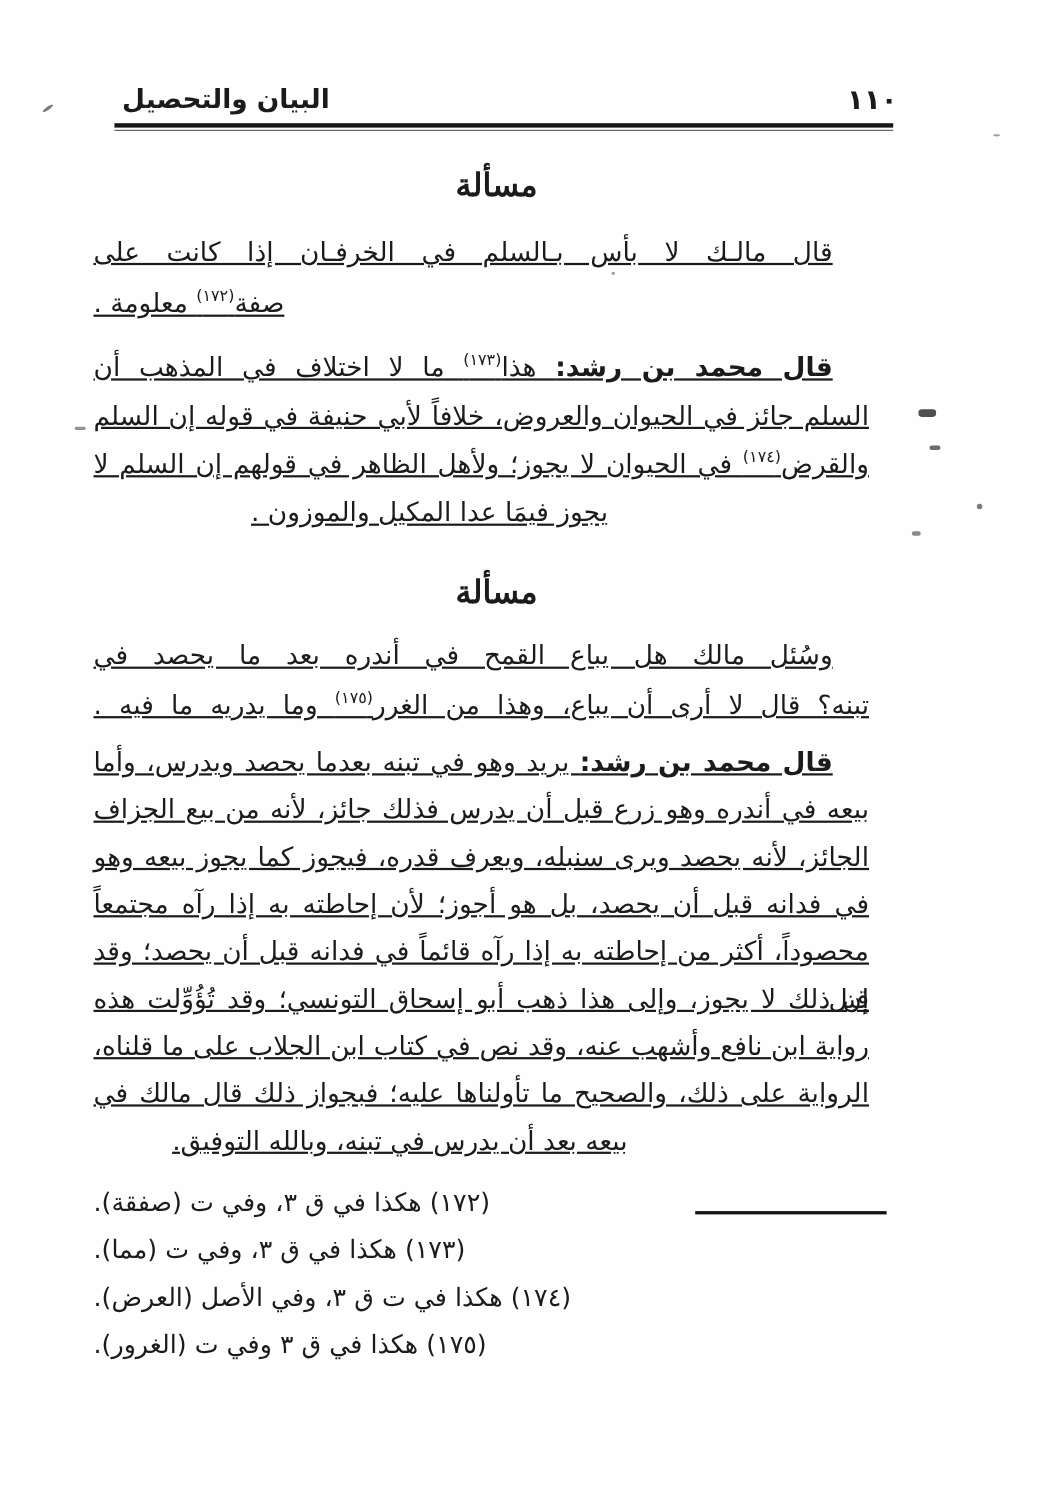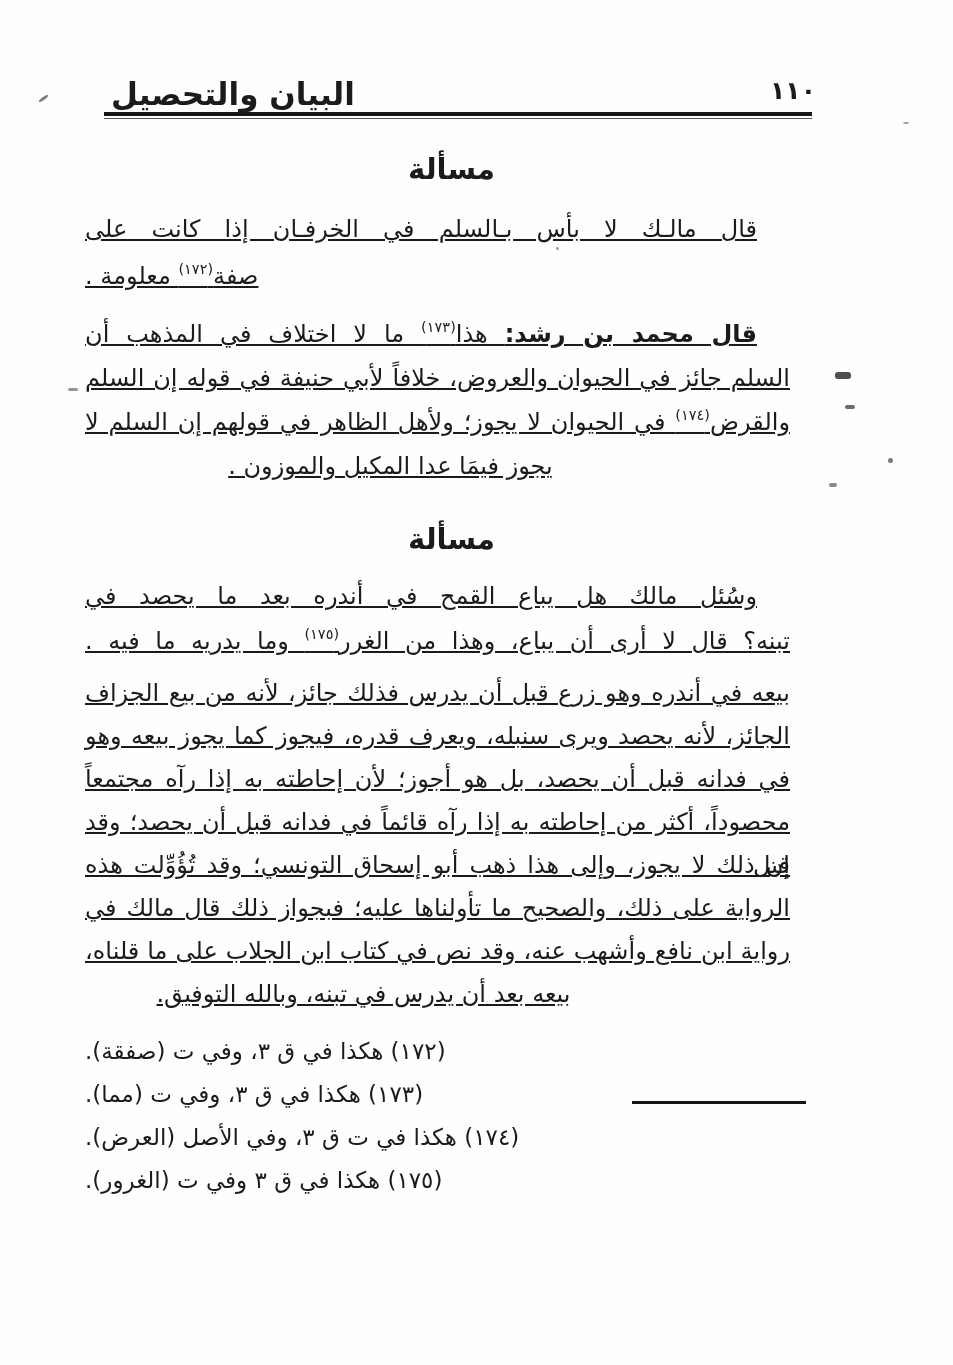--- a/index.html
+++ b/index.html
@@ -5,37 +5,37 @@
   * { margin:0; padding:0; box-sizing:border-box; }
   html,body { background:#ffffff; }
   .page {
     position:relative; width:953px; height:1365px;
     background:#fefefe; overflow:hidden; margin:0 auto;
     font-family:"DejaVu Sans", sans-serif; color:#1b1b1b;
   }
   
   .hdr-title {
     position:absolute; top:76px; left:111px;
-    font-size:31px; font-weight:bold; direction:rtl;
+    font-size:24px; font-weight:bold; direction:rtl;
   }
   .hdr-num {
     position:absolute; top:76px; left:770px; width:46px;
     font-size:25px; font-weight:bold; text-align:center; letter-spacing:3px;
   }
   .hdr-rule { position:absolute; top:112px; left:104px; width:708px; }
   .hdr-rule .a { height:4px; background:#171717; }
   .hdr-rule .b { height:1px; background:#575757; margin-top:2px; }
   
   .column {
     position:absolute; top:0; left:85px; width:705px;
     direction:rtl; text-align:right;
   }
   .heading {
     font-size:29px; font-weight:bold; text-align:center;
-    line-height:46px; height:46px; position:relative; right:-14px;
+    line-height:46px; height:46px; position:relative; right:-14px;font-family:Liberation Serif, serif;
   }
   #h1 { margin-top:146px; }
   #h2 { margin-top:28px; }
   .para { font-size:24px;text-decoration:underline; }
   .line { overflow:visible; }
   #p1 { margin-top:14px; }  #p1 .line { line-height:47px; height:47px; }
   #p2 { margin-top:12px; }  #p2 .line { line-height:44px; height:44px; }
   #p3 { margin-top:12px; }  #p3 .line { line-height:45px; height:45px; }
   #p4 { margin-top:8px;  }  #p4 .line { line-height:43px; height:43px; }
   .justify { text-align:justify; text-align-last:justify; }
@@ -87,27 +87,28 @@
         <div class="line justify"><span>السلم جائز في الحيوان والعروض، خلافاً لأبي حنيفة في قوله إن السلم</span></div>
         <div class="line justify"><span>والقرض</span><span class="sup">(١٧٤)</span><span> في الحيوان لا يجوز؛ ولأهل الظاهر في قولهم إن السلم لا</span></div>
         <div class="line center"><span>يجوز فيمَا عدا المكيل والموزون .</span></div>
       </div>
       <div class="heading" id="h2">مسألة</div>
       <div class="para" id="p3">
         <div class="line justify indent"><span>وسُئل مالك هل يباع القمح في أندره بعد ما يحصد في</span></div>
         <div class="line justify"><span>تبنه؟ قال لا أرى أن يباع، وهذا من الغرر</span><span class="sup">(١٧٥)</span><span> وما يدريه ما فيه .</span></div>
       </div>
       <div class="para" id="p4">
+        <div class="line justify indent"><span class="b">قال محمد بن رشد:</span><span> يريد وهو في تبنه بعدما يحصد ويدرس، وأما</span></div>
         <div class="line justify"><span>بيعه في أندره وهو زرع قبل أن يدرس  فذلك جائز، لأنه من بيع الجزاف</span></div>
         <div class="line justify"><span>الجائز، لأنه يحصد ويرى سنبله، ويعرف قدره، فيجوز كما يجوز  بيعه وهو</span></div>
         <div class="line justify"><span>في فدانه قبل أن يحصد، بل هو أجوز؛ لأن إحاطته به إذا رآه مجتمعاً</span></div>
         <div class="line justify"><span>محصوداً، أكثر من إحاطته به إذا رآه قائماً في فدانه قبل أن يحصد؛ وقد قيل</span></div>
         <div class="line justify"><span>إن ذلك لا يجوز، وإلى هذا ذهب أبو إسحاق التونسي؛ وقد تُؤُوِّلت هذه</span></div>
+        <div class="line justify"><span>رواية ابن نافع وأشهب عنه، وقد نص في كتاب ابن الجلاب على ما قلناه،</span></div>
         <div class="line justify"><span>الرواية على ذلك، والصحيح ما تأولناها عليه؛ فبجواز ذلك قال مالك في</span></div>
-        <div class="line justify"><span>رواية ابن نافع وأشهب عنه، وقد نص في كتاب ابن الجلاب على ما قلناه،</span></div>
         <div class="line center"><span>بيعه بعد أن يدرس في تبنه، وبالله التوفيق.</span></div>
       </div>
       <div class="fn-block">
         <div class="fn-line">(١٧٢) هكذا في ق ٣، وفي ت (صفقة).</div>
         <div class="fn-line">(١٧٣) هكذا في ق ٣، وفي ت (مما).</div>
         <div class="fn-line">(١٧٤) هكذا في ت ق ٣، وفي الأصل (العرض).</div>
         <div class="fn-line">(١٧٥) هكذا في ق ٣ وفي ت (الغرور).</div>
       </div>
     </div>
 

